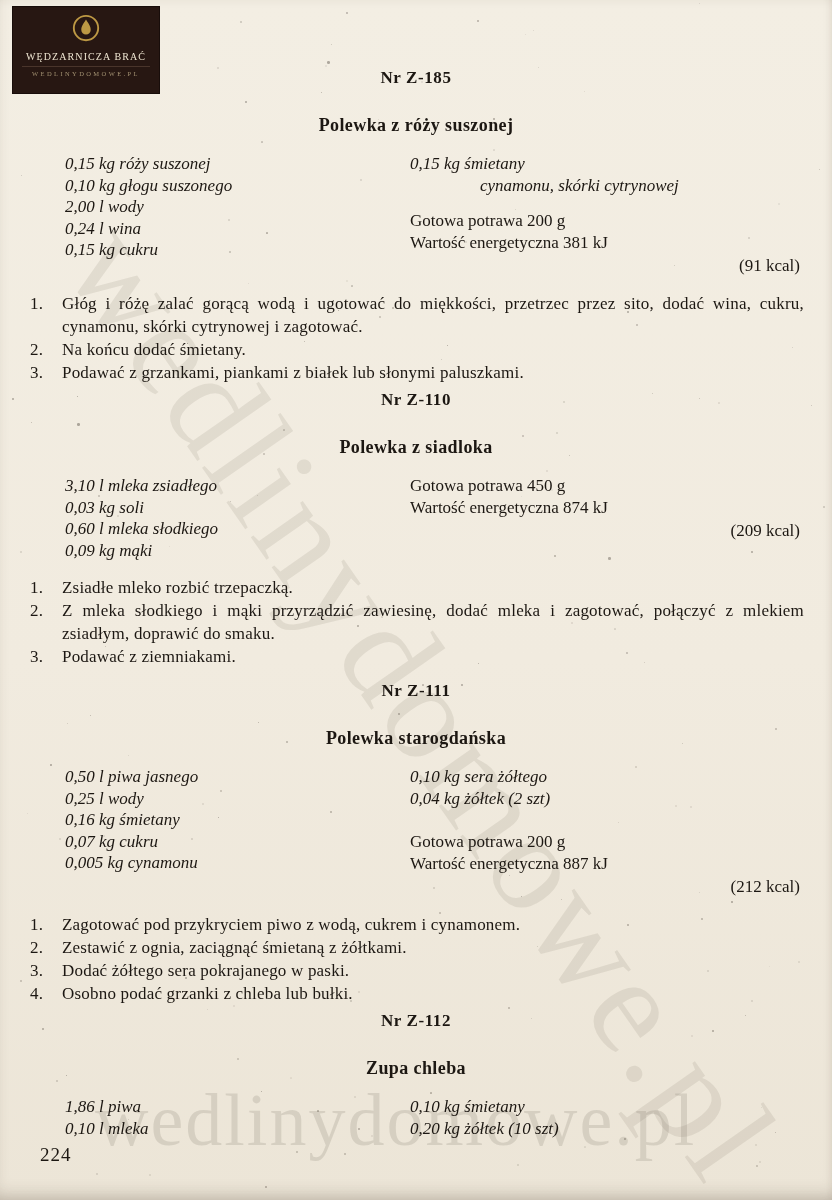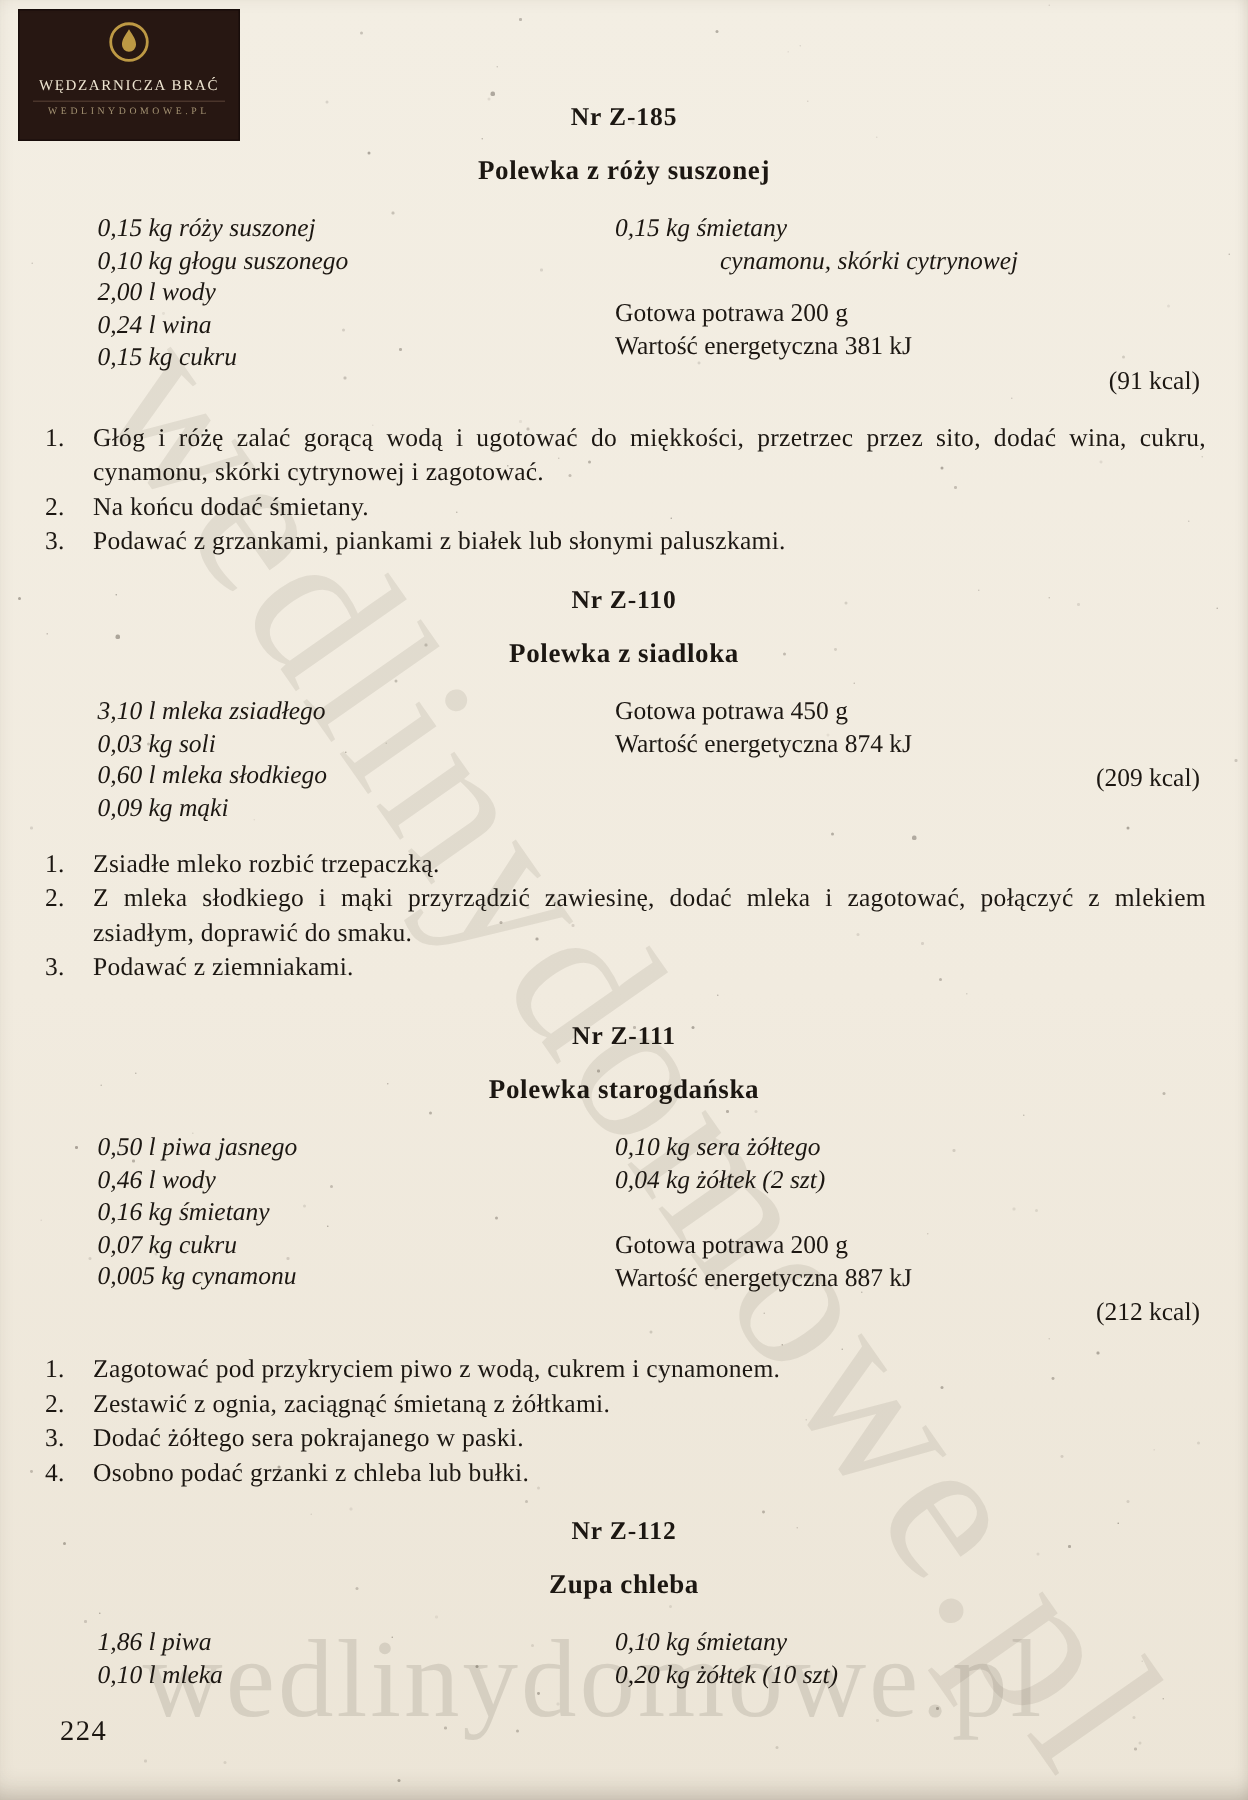--- a/index.html
+++ b/index.html
@@ -39,21 +39,21 @@
     position:absolute; left:95px; top:1078px; z-index:0;
     font-size:74px; letter-spacing:2px; white-space:nowrap;
     color:rgba(88,80,68,.15); pointer-events:none;
   }
 
   
   .recipe{ position:absolute; left:28px; right:28px; z-index:2; }
   #r1{ top:68px; } #r2{ top:390px; } #r3{ top:681px; } #r4{ top:1011px; }
 
   .recipe-number{ margin:0; text-align:center; font-size:17px; font-weight:bold; letter-spacing:.6px; }
-  .recipe-title{ margin:15px 0 0; text-align:center; font-size:18px; font-weight:bold; letter-spacing:.4px; }
+  .recipe-title{ margin:27px 0 0; text-align:center; font-size:18px; font-weight:bold; letter-spacing:.4px; }
 
   .ingredients{ display:flex; margin-top:17px; padding-left:37px; line-height:21.5px; font-size:17px; }
   .ing-left{ list-style:none; margin:0; padding:0; width:345px; flex:none; }
   .ing-left li{ font-style:italic; }
   .ing-right{ flex:1; }
   .ing-right .ing-line{ font-style:italic; }
   .ing-right .indent{ padding-left:70px; }
   .detail{ font-style:normal; }
   .gap-sm{ margin-top:14px; } .gap-lg{ margin-top:22px; }
   .kcal{ text-align:right; padding-right:4px; margin-top:2px; }
@@ -131,21 +131,21 @@
       <li>Podawać z ziemniakami.</li>
     </ol>
   </section>
 
   <section class="recipe" id="r3">
     <h3 class="recipe-number">Nr Z-111</h3>
     <h2 class="recipe-title">Polewka starogdańska</h2>
     <div class="ingredients">
       <ul class="ing-left">
         <li>0,50 l piwa jasnego</li>
-        <li>0,46 l wody</li>
+        <li>0,25 l wody</li>
         <li>0,16 kg śmietany</li>
         <li>0,07 kg cukru</li>
         <li>0,005 kg cynamonu</li>
       </ul>
       <div class="ing-right">
         <div class="ing-line">0,10 kg sera żółtego</div>
         <div class="ing-line">0,04 kg żółtek (2 szt)</div>
         <div class="detail gap-lg">Gotowa potrawa 200 g</div>
         <div class="detail">Wartość energetyczna 887 kJ</div>
         <div class="detail kcal">(212 kcal)</div>

